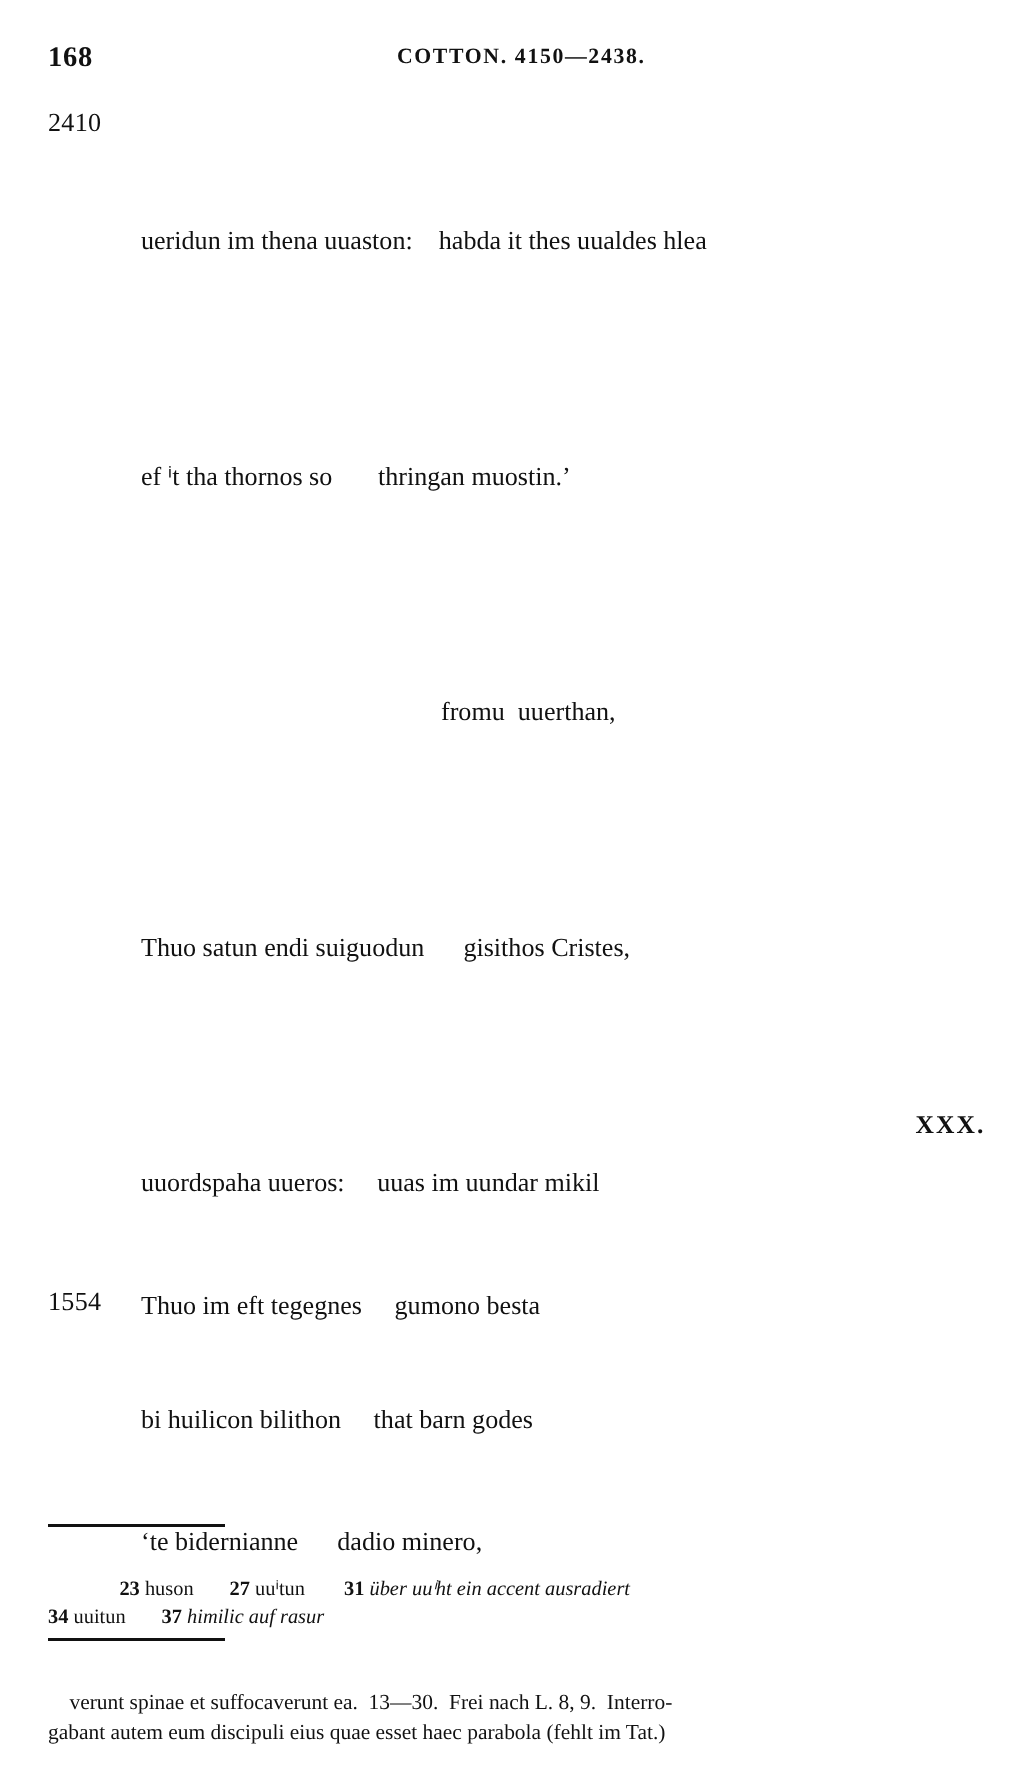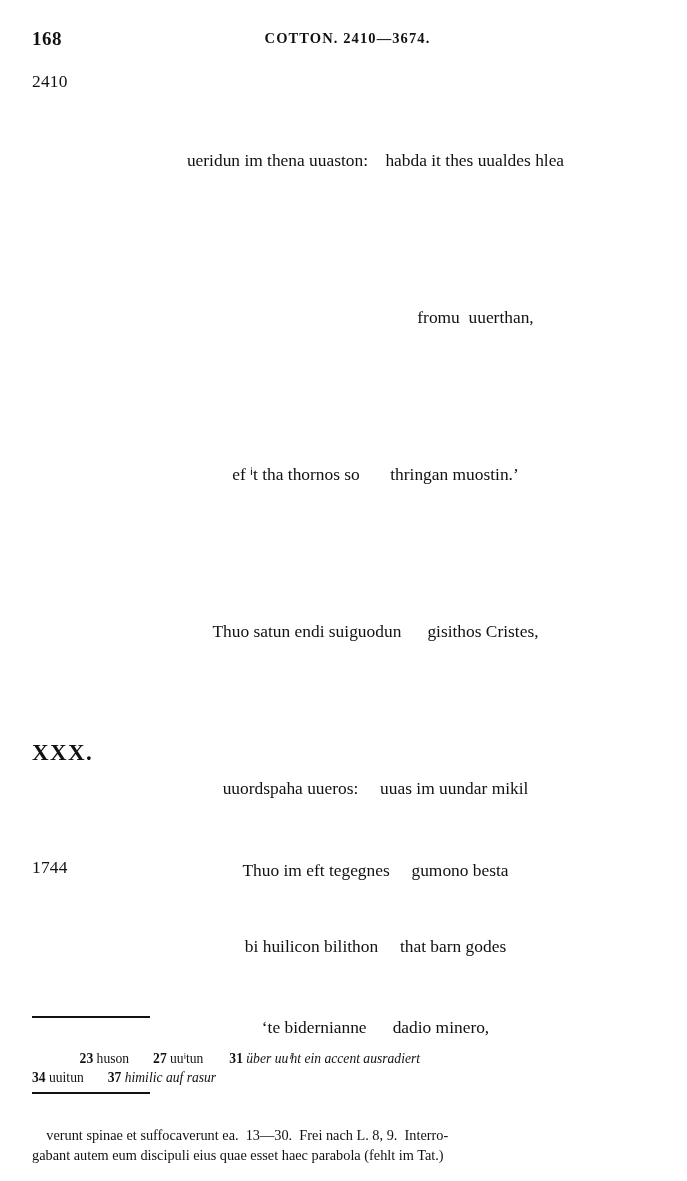--- a/index.html
+++ b/index.html
@@ -71,36 +71,35 @@
     top: 0;
     width: 56px;
     text-align: left;
     font-size: 17.4px;
     letter-spacing: 0.2px;
   }
   .ltext {
     display: block;
     margin-left: 62px;
     white-space: pre;
-    text-align: center;
   }
   .ltext.center-runover {
     margin-left: 62px;
     padding-left: 200px;
   }
   i { font-style: italic; }
 
   
   .chapter-heading {
     position: absolute;
     top: 740px;
     left: 32px;
     width: 625px;
-    text-align: left;
-    font-size: 23px;
+    text-align: right;
+    font-size: 17px;
     font-weight: bold;
     letter-spacing: 1.4px;
   }
 
   .verse-block-2 {
     position: absolute;
     top: 778px;
     left: 32px;
     width: 625px;
   }
@@ -136,53 +135,53 @@
     white-space: pre-wrap;
   }
 </style>
 </head>
 <body>
 
 <div class="page">
 
   <div class="header">
     <div class="folio">168</div>
-    <div class="running-title">COTTON. 2410—3674.</div>
+    <div class="running-title">COTTON. 4150—2438.</div>
   </div>
 
   <div class="verse-block">
 
     <div class="line">
       <span class="lnum">2410</span>
       <span class="ltext">ueridun im thena uuaston:    habda it thes uualdes hlea</span>
     </div>
 
 
     <div class="line">
       <span class="lnum"></span>
+      <span class="ltext">ef ⁱt tha thornos so       thringan muostin.’</span>
+    </div>
+
+    <div class="line">
+      <span class="lnum"></span>
       <span class="ltext center-runover">fromu  uuerthan,</span>
     </div>
 
     <div class="line">
       <span class="lnum"></span>
-      <span class="ltext">ef ⁱt tha thornos so       thringan muostin.’</span>
-    </div>
-
-    <div class="line">
-      <span class="lnum"></span>
       <span class="ltext">Thuo satun endi suiguodun      gisithos Cristes,</span>
     </div>
 
     <div class="line">
       <span class="lnum"></span>
       <span class="ltext">uuordspaha uueros:     uuas im uundar mikil</span>
     </div>
 
     <div class="line">
-      <span class="lnum">1744</span>
+      <span class="lnum">1554</span>
       <span class="ltext">bi huilicon bilithon     that barn godes</span>
     </div>
 
     <div class="line">
       <span class="lnum"></span>
       
     </div>
 
   </div>
 

